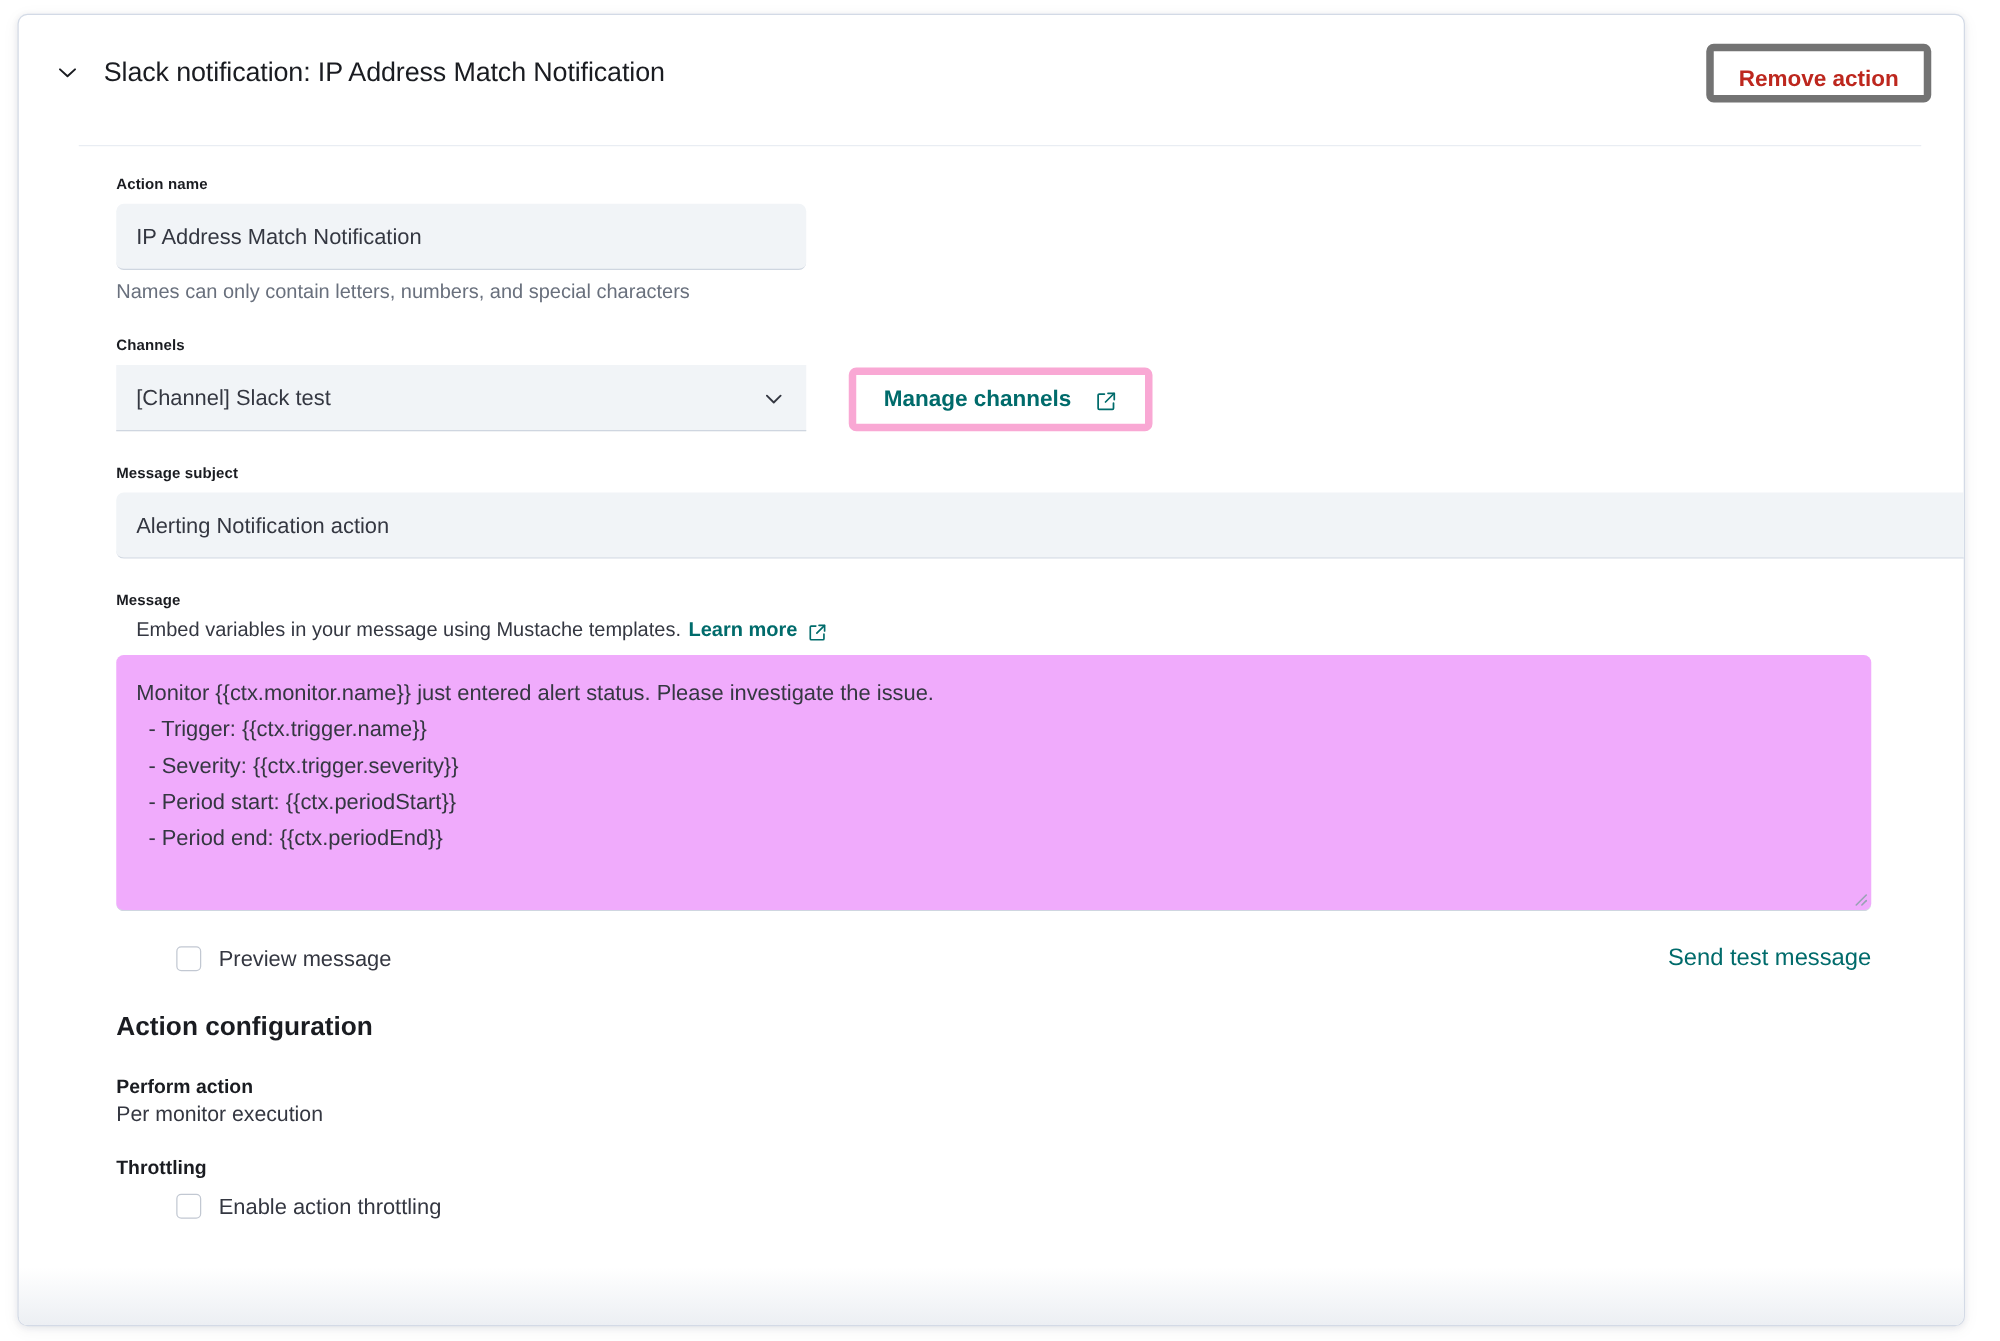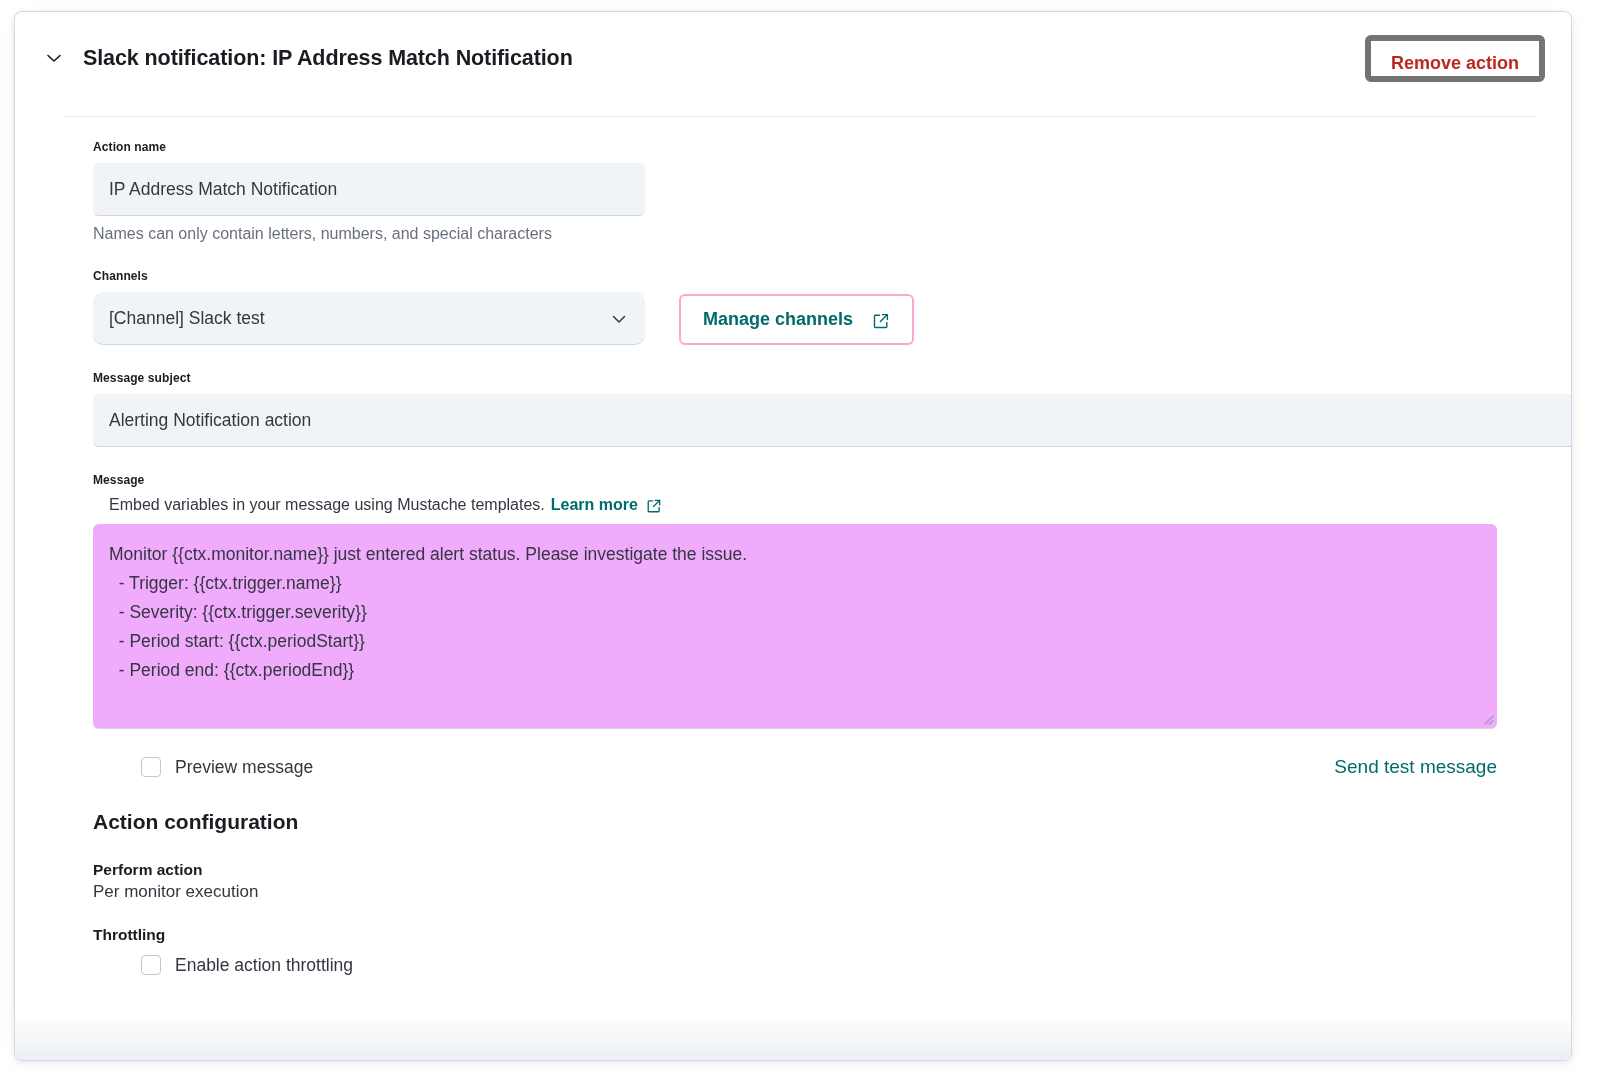--- a/index.html
+++ b/index.html
@@ -55,21 +55,21 @@
     display: flex;
     align-items: center;
     justify-content: center;
     cursor: pointer;
     flex: none;
   }
   .collapse-arrow svg { display: block; }
   .panel-title {
     font-size: 21.5px;
     color: #1a1c21;
-    font-weight: 700;
+    font-weight: 400;
     letter-spacing: -0.1px;
     white-space: nowrap;
     text-align: right;
   }
   .remove-action-btn {
     flex: none;
     border: 6px solid #737373;
     color: #bd271e;
     background: #ffffff;
     border-radius: 6px;
@@ -158,41 +158,41 @@
     gap: 34px;
   }
   .select-wrap {
     position: relative;
     width: 552px;
   }
   .select-input {
     background: #f1f4f7;
     border: none;
     border-bottom: 1px solid #cfd6e0;
-    border-radius: 10px;
+    border-radius: 0;
     height: 53px;
     line-height: 53px;
     box-sizing: border-box;
     font-size: 17.5px;
     color: #343741;
     padding: 0 44px 0 16px;
     width: 100%;
     cursor: pointer;
   }
   .select-caret {
     position: absolute;
     right: 16px;
     top: 0;
     height: 53px;
     display: flex;
     align-items: center;
     pointer-events: none;
   }
   .manage-btn {
-    border: 2px solid #f9a8d4;
+    border: 6px solid #f9a8d4;
     color: #006b6b;
     background: #ffffff;
     border-radius: 6px;
     font-size: 18px;
     font-weight: 700;
     height: 51px;
     padding: 0 22px;
     display: inline-flex;
     align-items: center;
     gap: 11px;

